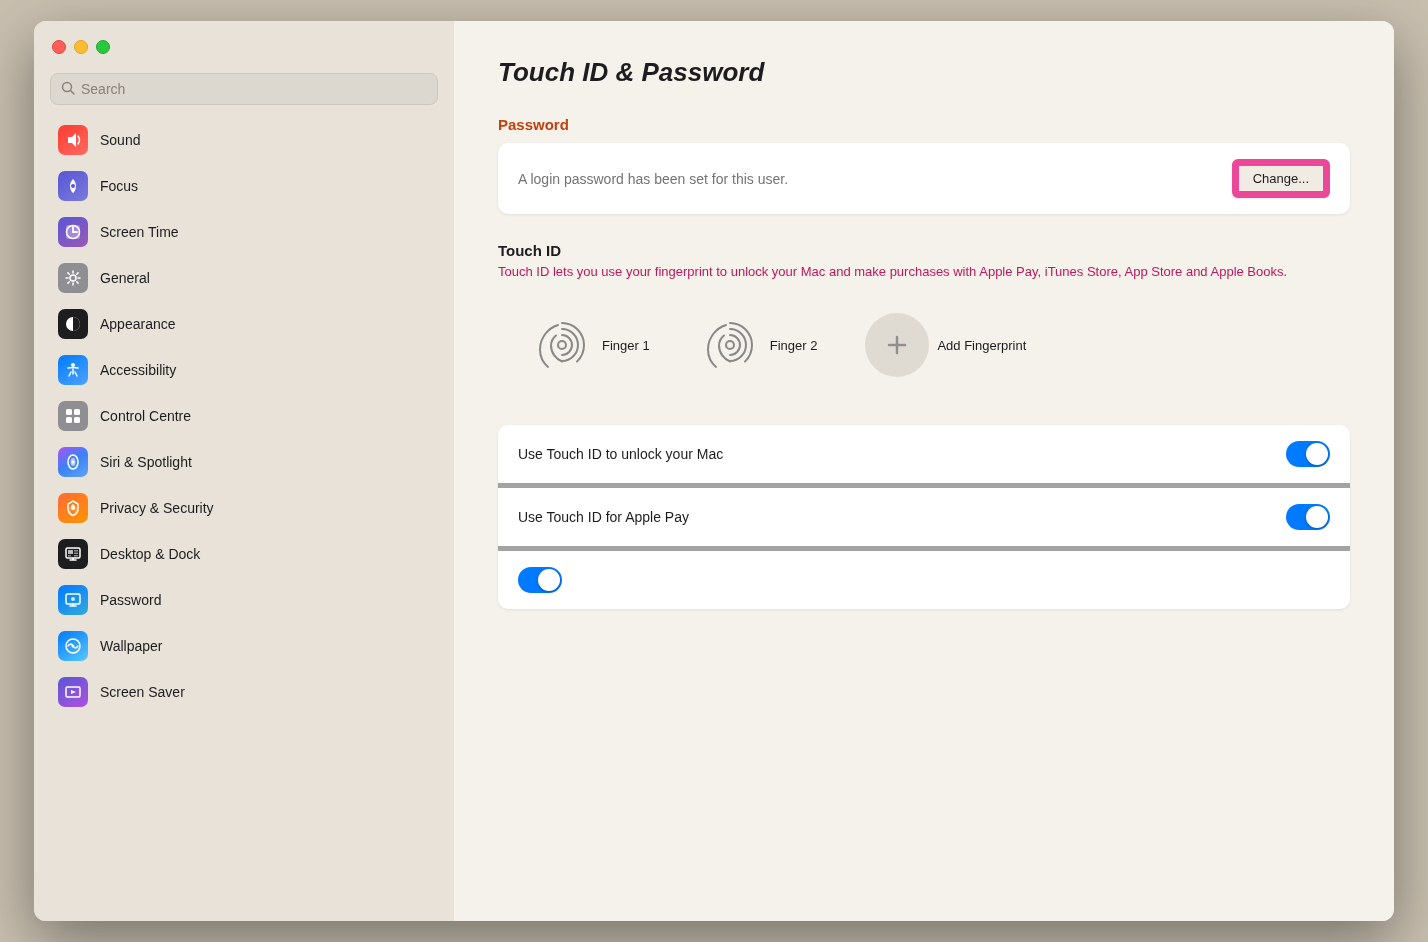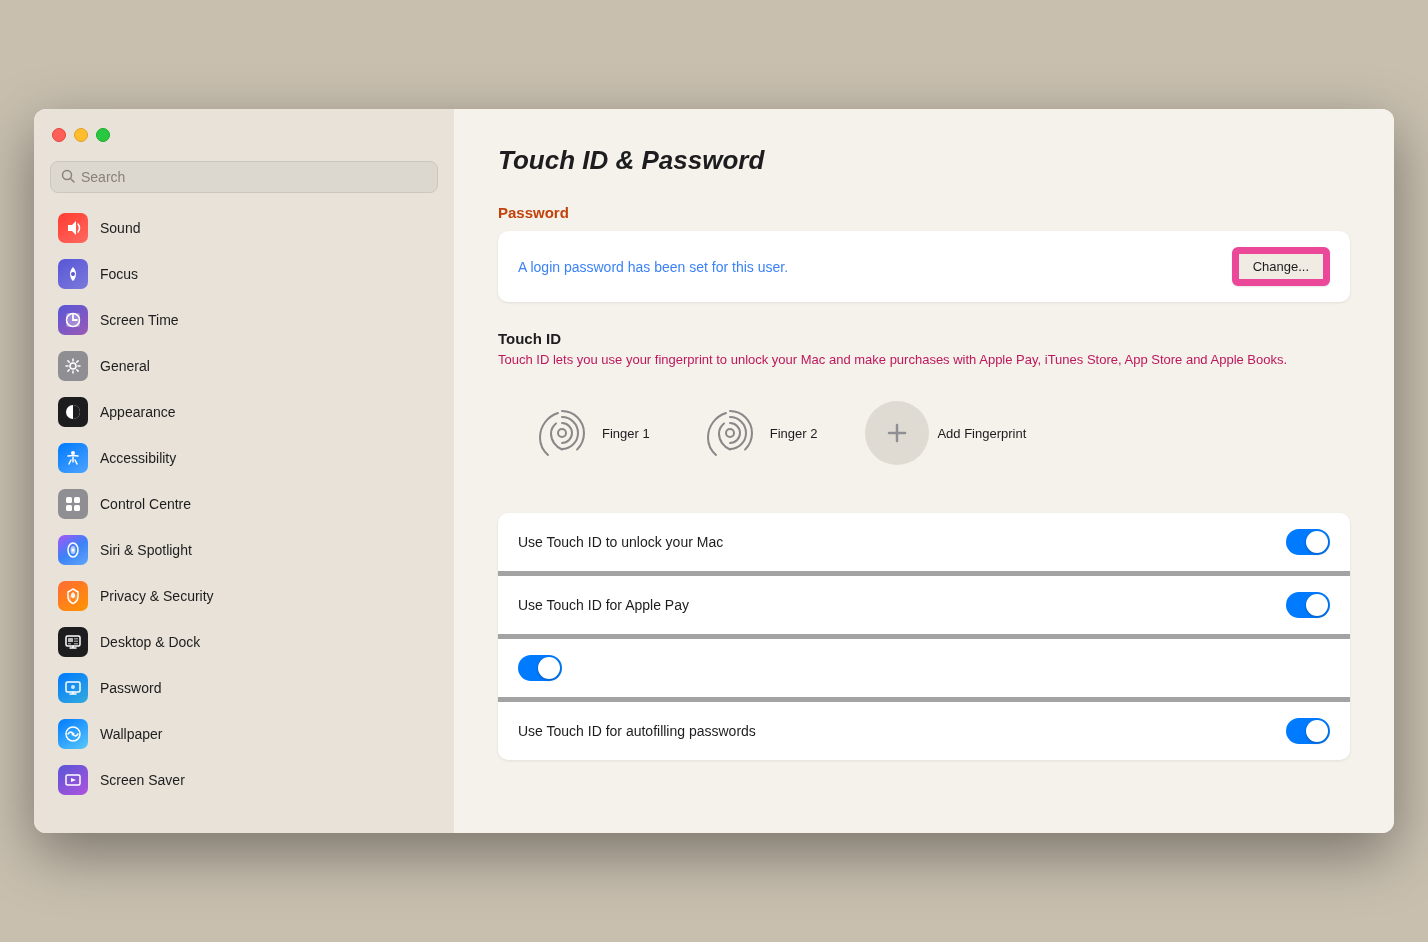--- a/index.html
+++ b/index.html
@@ -8,21 +8,21 @@
       background: #c8bfaf;
       display: flex;
       justify-content: center;
       align-items: center;
       width: 1428px;
       height: 942px;
       overflow: hidden;
     }
     .window {
       width: 1360px;
-      height: 724px;
+      height: 900px;
       background: #f0ebe3;
       border-radius: 12px;
       box-shadow: 0 20px 60px rgba(0,0,0,0.4);
       display: flex;
       overflow: hidden;
       position: relative;
     }
     
     .sidebar {
       width: 420px;
@@ -133,21 +133,21 @@
       border-radius: 10px;
       padding: 16px 20px;
       display: flex;
       align-items: center;
       justify-content: space-between;
       margin-bottom: 28px;
       box-shadow: 0 1px 3px rgba(0,0,0,0.08);
     }
     .password-text {
       font-size: 14px;
-      color: #3b82f6;
+      color: #737373;
     }
     .change-button {
       background: #f0ebe3;
       border: 7px solid #ec4899;
       border-radius: 6px;
       padding: 5px 14px;
       font-size: 13px;
       color: #1d1d1f;
       cursor: pointer;
       font-family: inherit;
@@ -479,21 +479,15 @@
         <span class="toggle-label">Use Touch ID for Apple Pay</span>
         <div class="toggle-switch">
           <div class="toggle-knob"></div>
         </div>
       </div>
       <div class="toggle-item">
         <div class="toggle-switch">
           <div class="toggle-knob"></div>
         </div>
       </div>
-      <div class="toggle-item">
-        <span class="toggle-label">Use Touch ID for autofilling passwords</span>
-        <div class="toggle-switch">
-          <div class="toggle-knob"></div>
-        </div>
-      </div>
     </div>
   </div>
 </div>
 
 </body></html>

